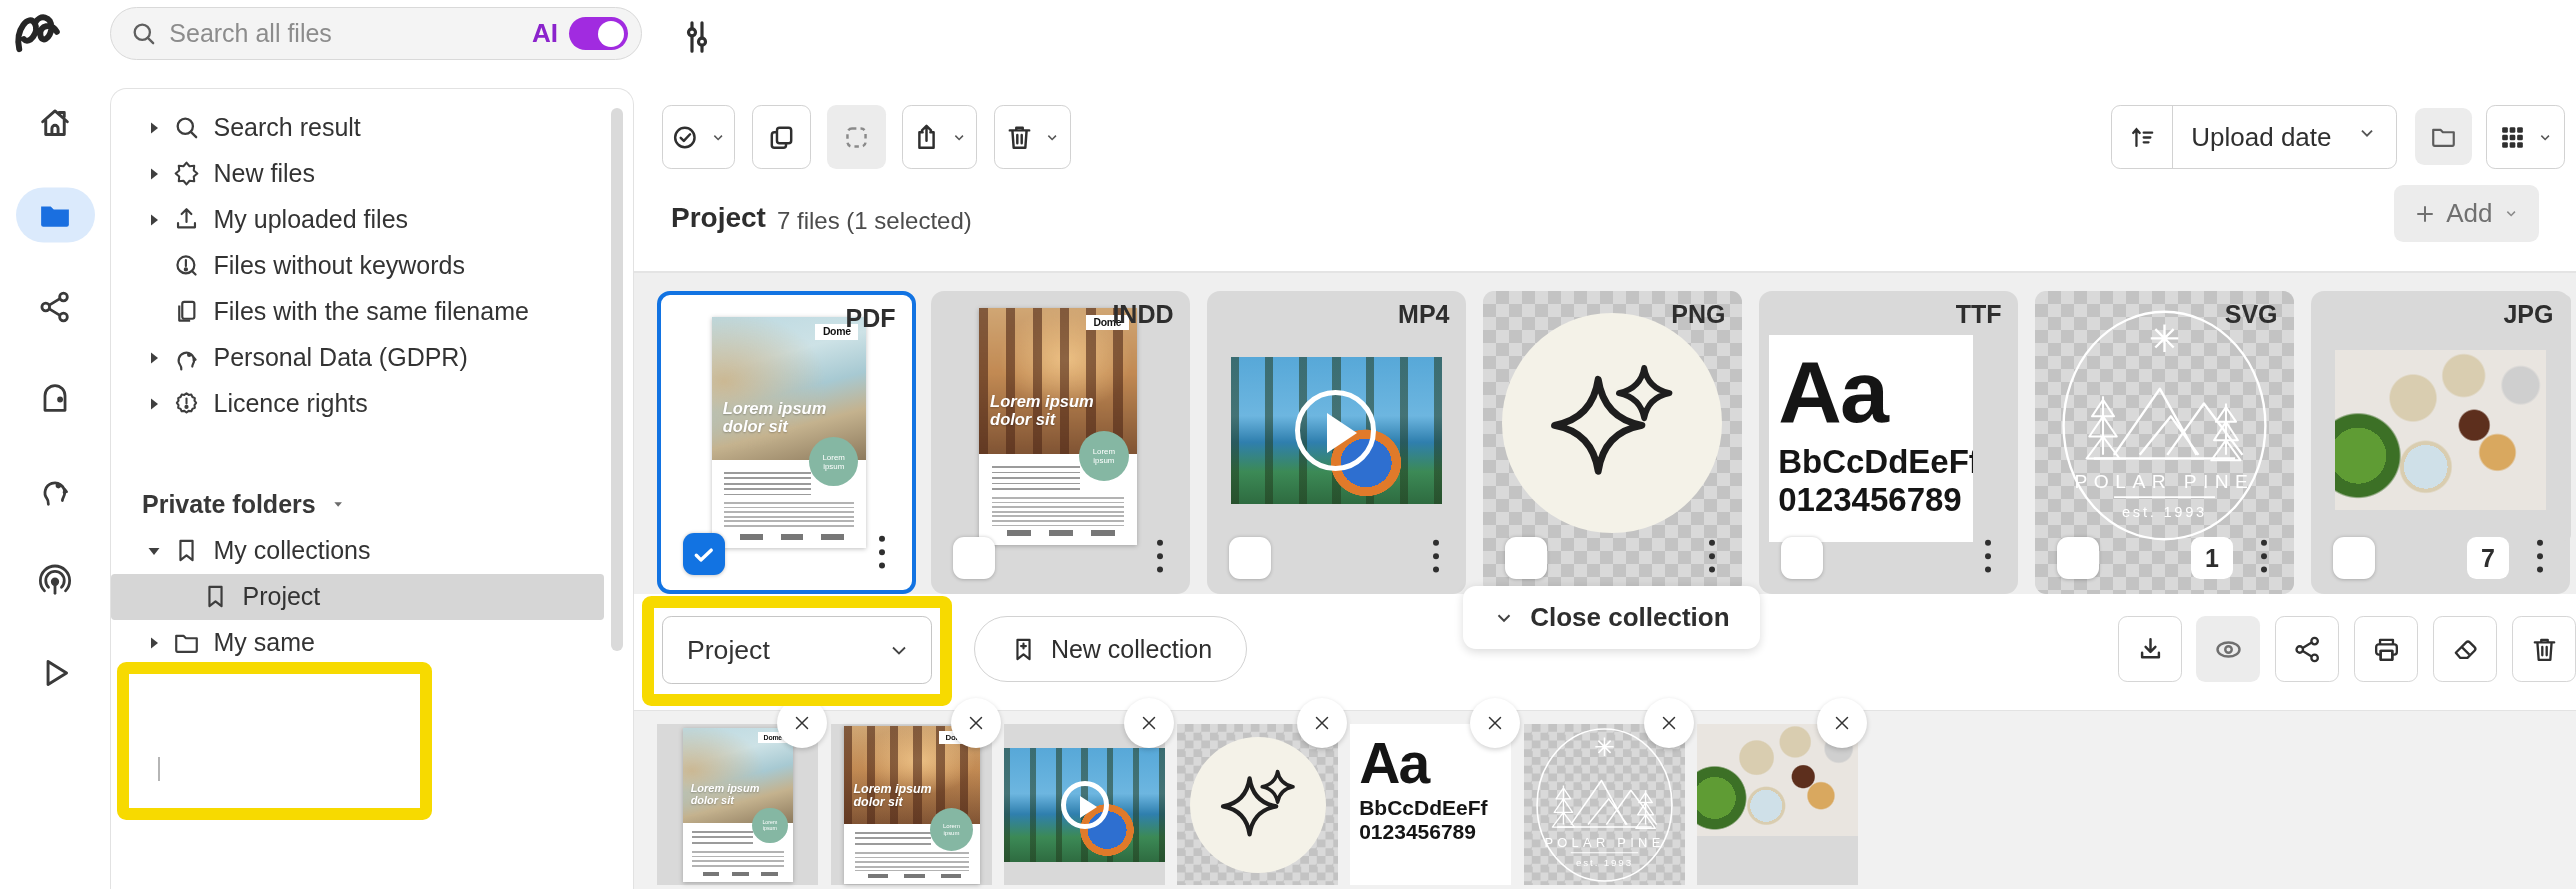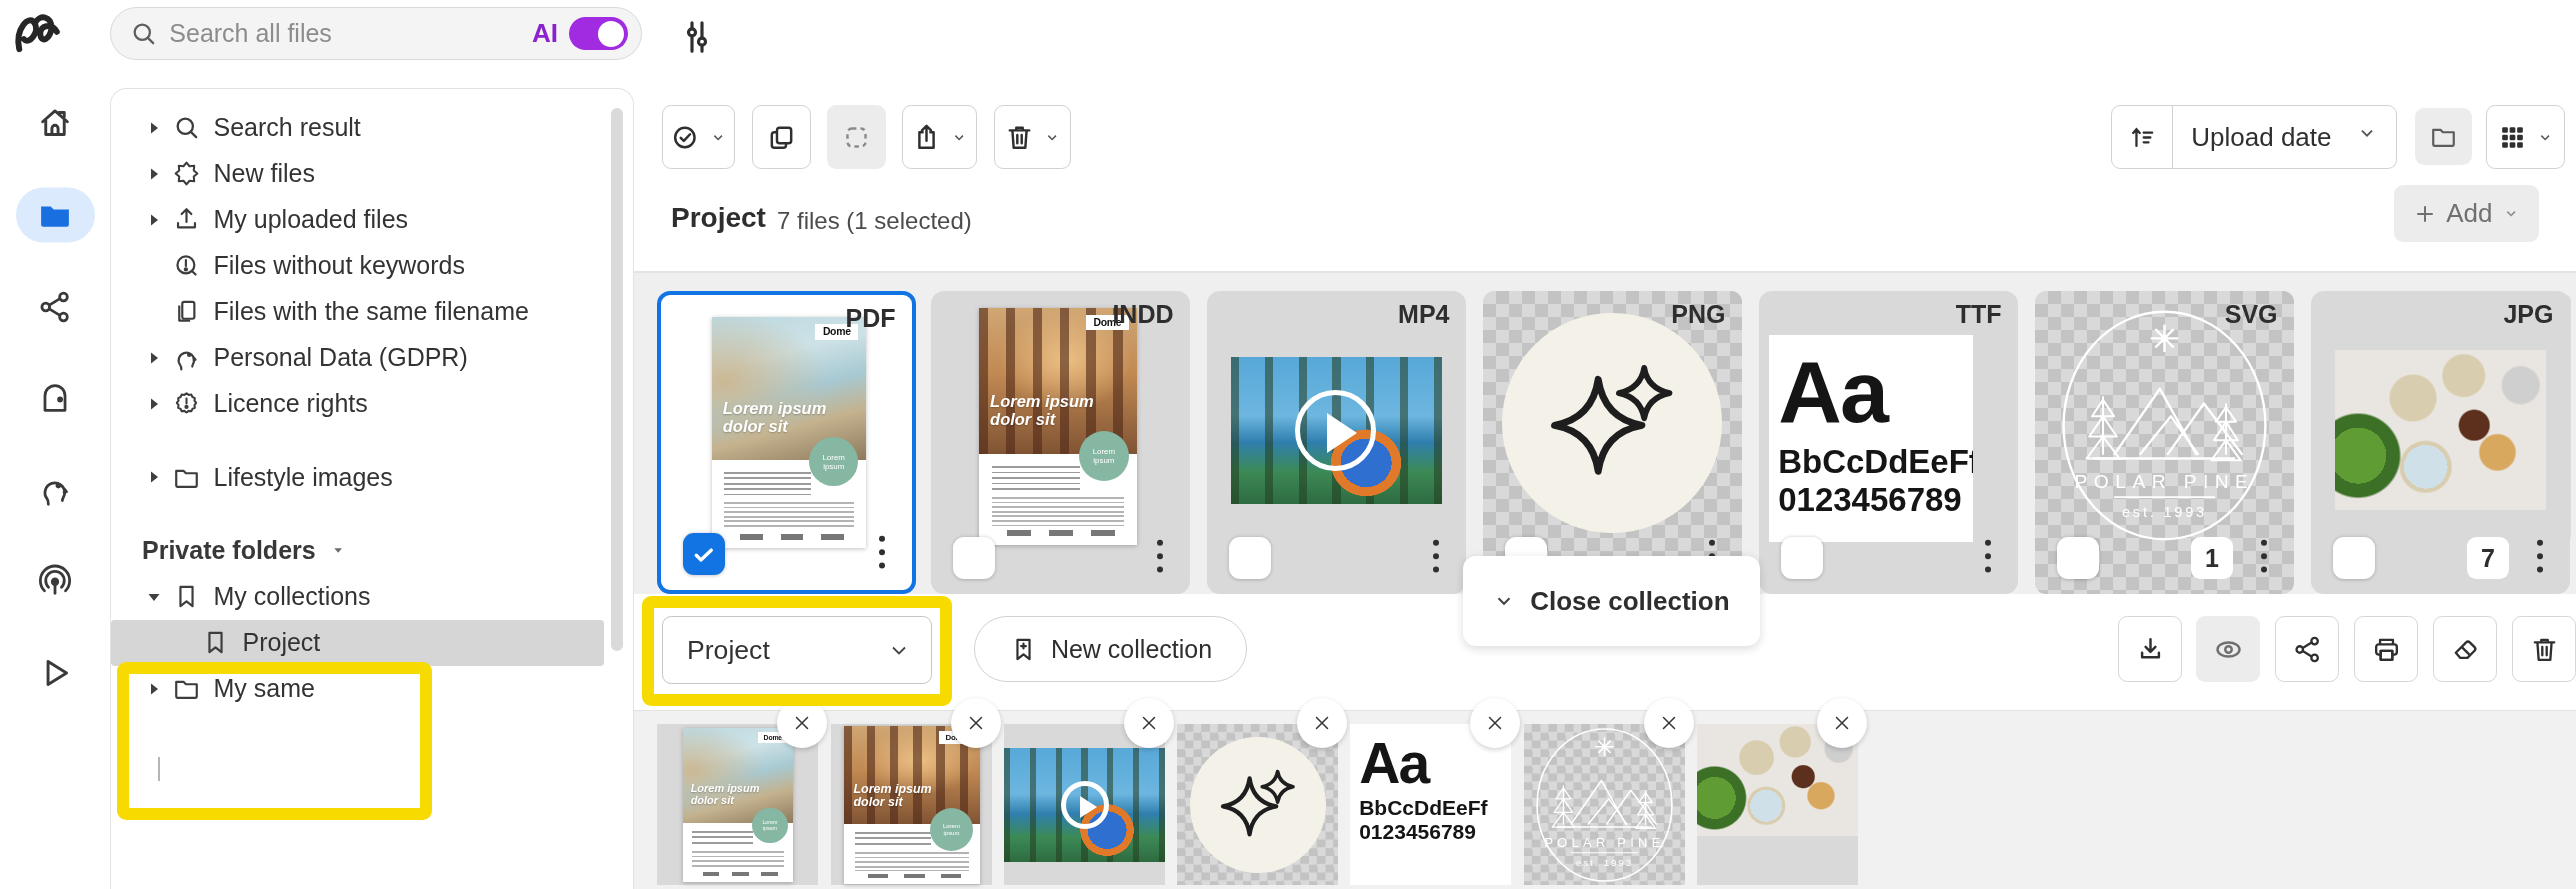--- a/index.html
+++ b/index.html
@@ -124,21 +124,21 @@
       radial-gradient(circle at 37% 30%, #d9cdb0 0 13%, rgba(0,0,0,0) 14%),
       radial-gradient(circle at 36% 30%, #6d4560 0 6%, rgba(0,0,0,0) 7%),
       radial-gradient(circle at 61% 16%, #d9cdb0 0 11%, rgba(0,0,0,0) 12%),
       radial-gradient(circle at 66% 47%, #5d2f1d 0 9%, rgba(0,0,0,0) 10%),
       radial-gradient(circle at 43% 73%, #cfe0e8 0 13%, #d9cdb0 13% 15%, rgba(0,0,0,0) 16%),
       radial-gradient(circle at 45% 72%, #b04a52 0 7%, rgba(0,0,0,0) 8%),
       radial-gradient(circle at 77% 64%, #d9a85f 0 9%, rgba(0,0,0,0) 10%),
       radial-gradient(circle at 88% 22%, #cfcfcf 0 8%, rgba(0,0,0,0) 9%); }
 
   
-  #close-tab { position:absolute; left:1463px; top:556px; width:297px; height:90px; background:#fff; border-radius:13px;
+  #close-tab { position:absolute; left:1463px; top:586px; width:297px; height:63px; background:#fff; border-radius:13px;
     box-shadow:0 2.8px 9.2px rgba(0,0,0,.14); display:flex; align-items:center; justify-content:center; gap:14.7px;
     font-size:26px; font-weight:bold; color:#2e2e2e; z-index:6; }
   #close-tab .chev { width:22px; height:22px; color:#444; }
   #tray-top { position:absolute; left:634px; top:594px; width:1942px; height:116px; background:#fff; }
   #thumbstrip { position:absolute; left:634px; top:710px; width:1942px; height:179px; background:#f1f1f1; border-top:1.8px solid #e3e3e3; }
   #col-picker { position:absolute; left:662px; top:616px; width:270px; height:68px; background:#fff; border:1.8px solid #c6c6c6;
     border-radius:9.2px; display:flex; align-items:center; justify-content:space-between; padding:0 20px 0 24px;
     font-size:26.6px; color:#333; z-index:5; }
   #col-picker .chev { width:24px; height:24px; color:#444; }
   #newcol-btn { position:absolute; left:974px; top:616px; width:273px; height:66px; background:#fff; border:1.8px solid #d2d2d2;
@@ -331,33 +331,20 @@
         <span class="sb-icon">
           <svg viewBox="0 0 24 24" fill="none" stroke="currentColor" stroke-width="1.7" stroke-linecap="round" stroke-linejoin="round">
             <path d="M12 3.5 l1.8 1.4 2.2-.3 .9 2 2 .9 -.3 2.2 1.4 1.8 -1.4 1.8 .3 2.2 -2 .9 -.9 2 -2.2-.3 -1.8 1.4 -1.8-1.4 -2.2.3 -.9-2 -2-.9 .3-2.2 -1.4-1.8 1.4-1.8 -.3-2.2 2-.9 .9-2 2.2.3 Z"></path>
             <path d="M12 7.8 v4.2"></path>
             <circle cx="12" cy="14.8" r=".9" fill="currentColor"></circle>
           </svg>
         </span>
         <span>Licence rights</span>
       </div>
       <div class="sb-gap"></div>
-      <div class="sb-row">
-        <span class="sb-caret">
-          <svg viewBox="0 0 24 24" fill="currentColor">
-            <path d="M9 6.5 L16 12 L9 17.5 Z"></path>
-          </svg>
-        </span>
-        <span class="sb-icon">
-          <svg viewBox="0 0 24 24" fill="none" stroke="currentColor" stroke-width="1.8" stroke-linejoin="round">
-            <path d="M3.5 6.5 h6 l2 2 h9 v10 a1.2 1.2 0 0 1 -1.2 1.2 H4.7 a1.2 1.2 0 0 1 -1.2 -1.2 Z"></path>
-          </svg>
-        </span>
-        <span>Lifestyle images</span>
-      </div>
       <div class="sb-gap"></div>
       <div class="sb-row sb-head">
         <span>Private folders</span>
         <span class="hcaret">
           <svg viewBox="0 0 24 24" fill="currentColor">
             <path d="M7 9.5 H17 L12 15.5 Z"></path>
           </svg>
         </span>
       </div>
       <div class="sb-row">

